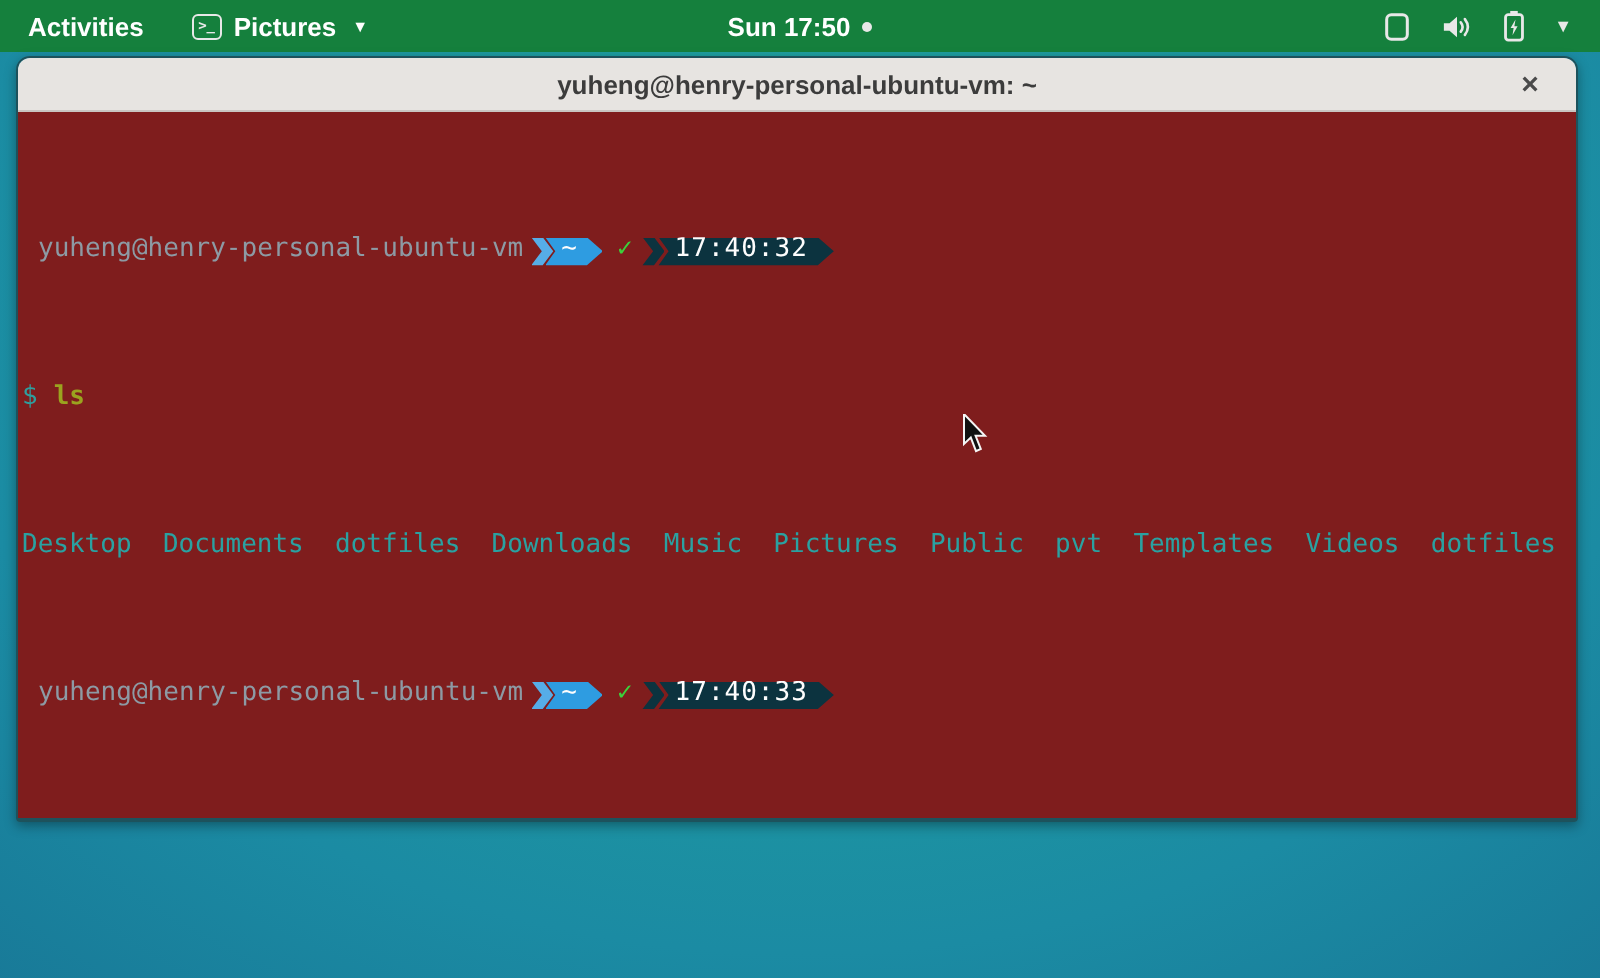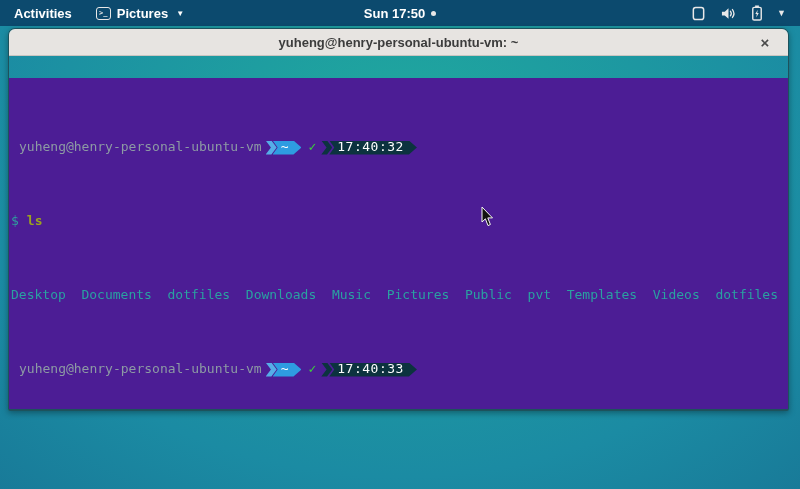--- a/index.html
+++ b/index.html
@@ -6,21 +6,21 @@
   html,body { width:800px; height:489px; overflow:hidden; }
   body {
     font-family: "Liberation Sans", sans-serif;
     background: radial-gradient(120% 150% at 50% 30%, #20aa9e 0%, #1b8ba3 45%, #15658b 85%, #0f5578 100%);
     position: relative;
   }
 
   
   .topbar {
     position:absolute; top:0; left:0; width:800px; height:26px;
-    background:#0c4a6e; color:#fff; display:flex; align-items:center;
+    background:#15803d; color:#fff; display:flex; align-items:center;
     font-size:13px; font-weight:bold;
   }
   .activities { padding:0 14px; height:100%; display:flex; align-items:center; cursor:pointer; }
   .appmenu { display:flex; align-items:center; gap:6px; padding:0 10px; height:100%; cursor:pointer; }
   .appmenu .caret { font-size:8px; margin-left:2px; }
   .term-glyph {
     width:15px; height:13px; border:1.5px solid #e8e8e8; border-radius:3px;
     display:flex; align-items:center; justify-content:center;
     font-family:"DejaVu Sans Mono", monospace; font-size:7px; font-weight:bold; color:#e8e8e8;
   }
@@ -47,23 +47,23 @@
     height:27px; background:#e7e4e1; border-bottom:1px solid #c9c5c1;
     display:flex; align-items:center; justify-content:center; position:relative;
     font-size:13px; font-weight:bold; color:#3c3c3c; flex:0 0 auto;
   }
   .close-btn {
     position:absolute; right:12px; top:0; height:27px; width:22px;
     display:flex; align-items:center; justify-content:center;
     font-size:15px; color:#4a4a4a; cursor:pointer;
   }
   .termbody {
-    flex:1; background:#4c1d95; padding:3px 2px 0 2px;
+    flex:1; background:#7f1d1d; padding:3px 2px 0 2px;
     font-family:"DejaVu Sans Mono", monospace; font-size:13px; line-height:14.8px;
-    white-space:pre; overflow:hidden;margin-top:22px;
+    white-space:pre; overflow:hidden;
   }
   .tline { height:14.8px; display:flex; align-items:center; }
   .indent1 { padding-left:8px; }
 
   
   .p-user { color:#8d9aa4; }
   .pl-chev {
     width:11px; height:14px; margin-left:4px; flex:0 0 auto;
     clip-path: polygon(0 0, 52% 0, 100% 50%, 52% 100%, 0 100%, 48% 50%);
   }

